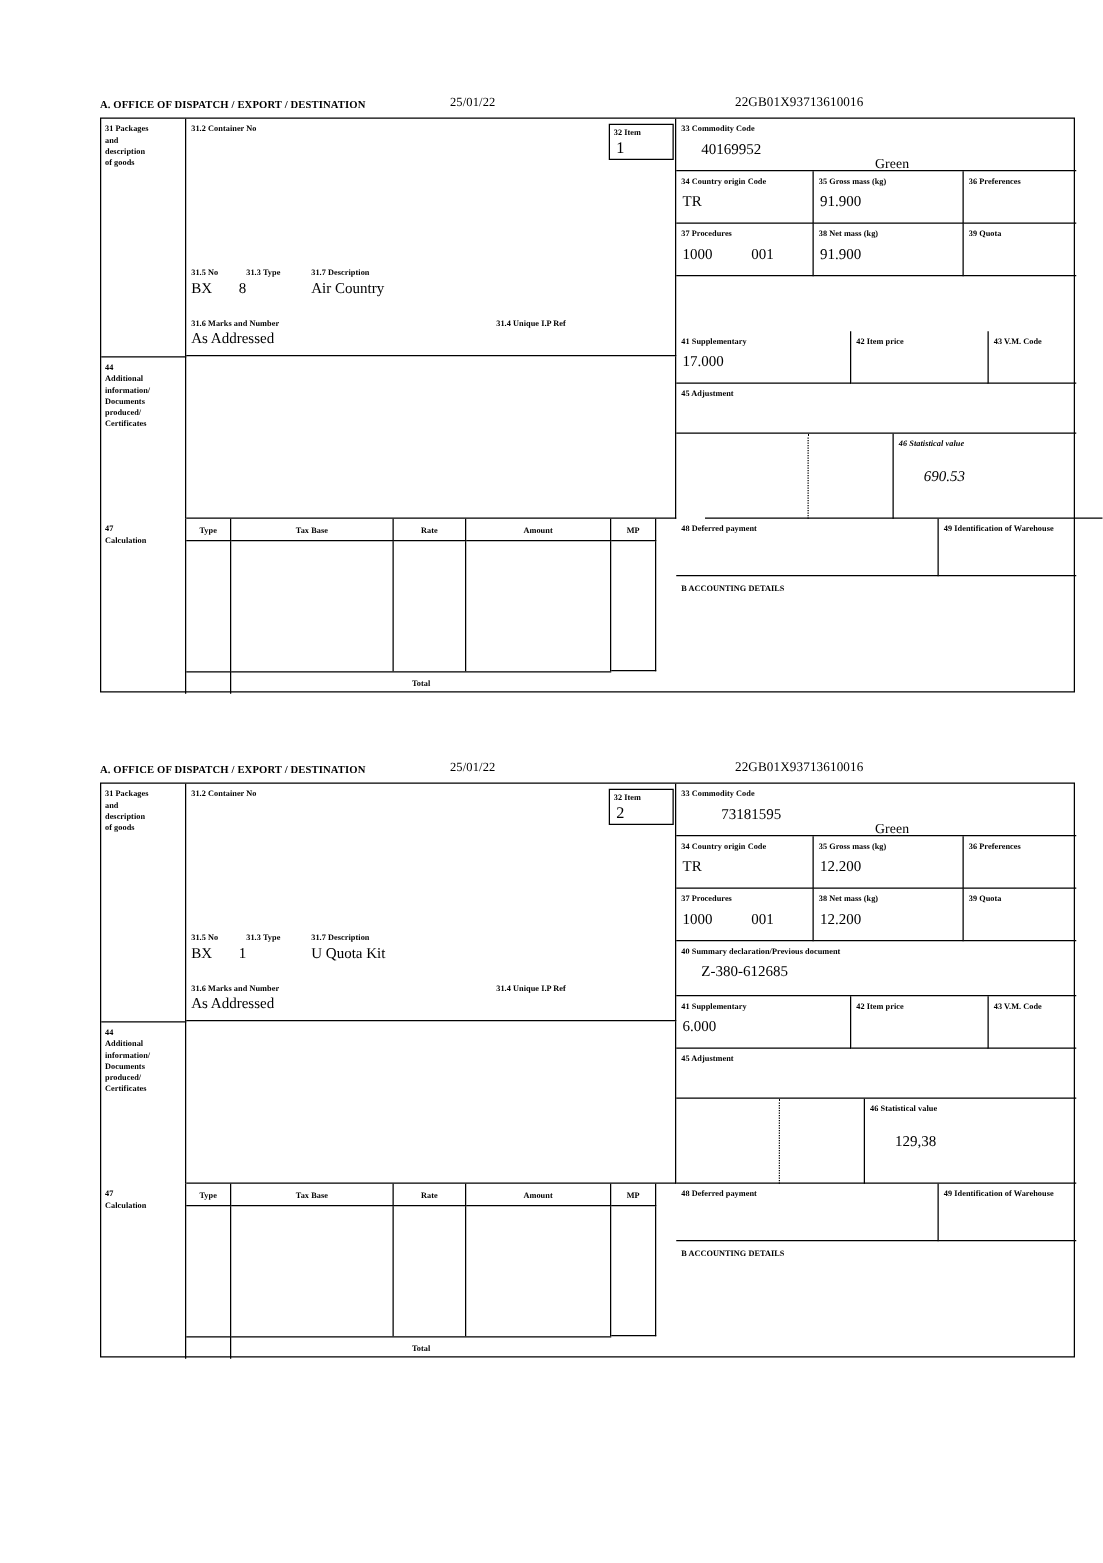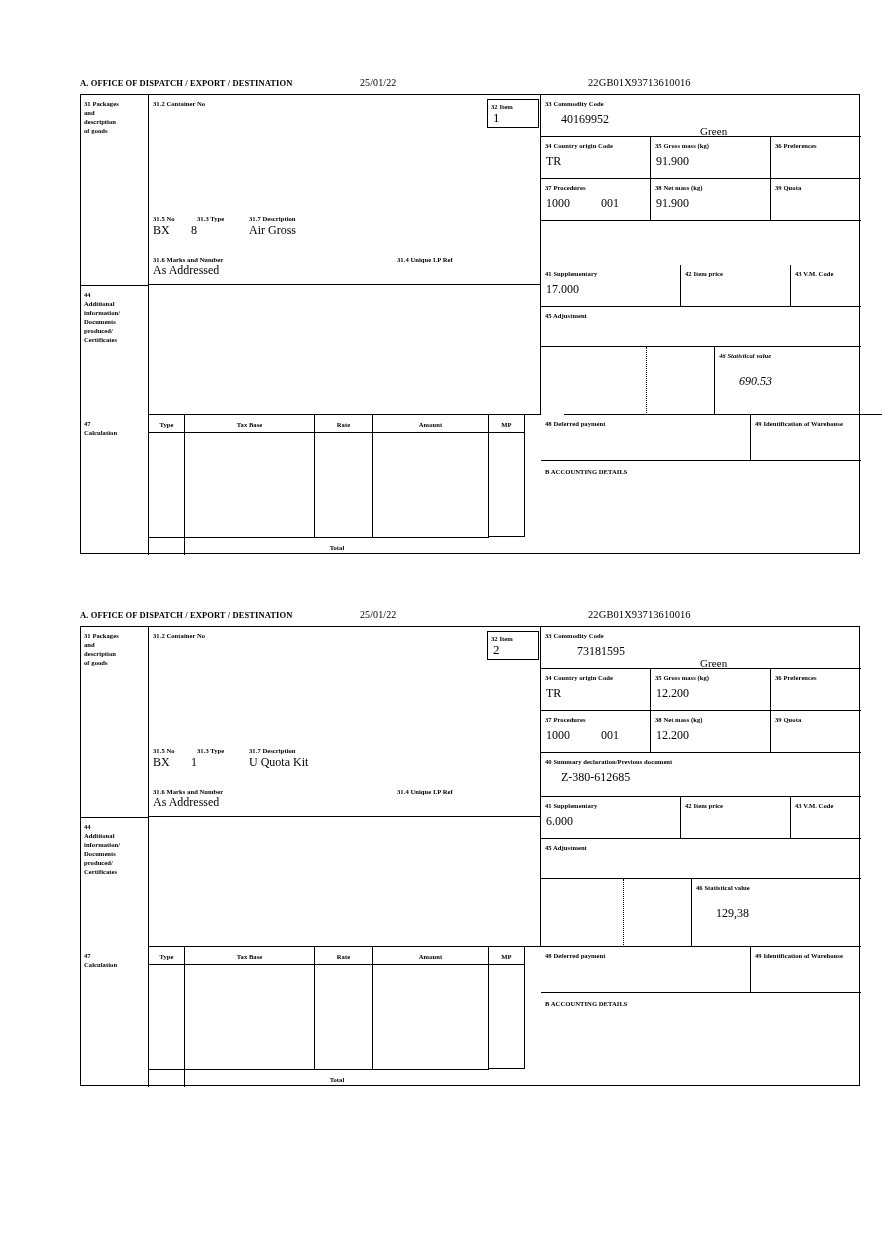--- a/index.html
+++ b/index.html
@@ -124,21 +124,21 @@
       <div class="c br bb" style="left:68px; top:0; width:392px; height:190px;">
         <div class="lbl" style="position:absolute; left:4px; top:4px;">31.2 Container No</div>
         <div class="val" style="position:absolute; left:60px; top:3px;"></div>
 
         <div class="lbl" style="position:absolute; left:4px; top:119px;">31.5 No</div>
         <div class="lbl" style="position:absolute; left:48px; top:119px;">31.3 Type</div>
         <div class="lbl" style="position:absolute; left:100px; top:119px;">31.7 Description</div>
 
         <div class="val" style="position:absolute; left:4px; top:129px; font-size:12px;">BX</div>
         <div class="val" style="position:absolute; left:42px; top:129px; font-size:12px;">8</div>
-        <div class="val" style="position:absolute; left:100px; top:129px; font-size:12px;">Air Gross</div>
+        <div class="val" style="position:absolute; left:100px; top:129px; font-size:12px;">Air Country</div>
 
         <div class="lbl" style="position:absolute; left:4px; top:160px;">31.6 Marks and Number</div>
         <div class="lbl" style="position:absolute; left:248px; top:160px;">31.4 Unique I.P Ref</div>
         <div class="val" style="position:absolute; left:4px; top:169px; font-size:12px;">As Addressed</div>
         <div class="val" style="position:absolute; left:330px; top:169px;"></div>
 
         <div class="itembox" style="left:338px; top:4px; width:52px; height:29px;">
           <div class="lbl" style="position:absolute; left:3px; top:2px;">32 Item</div>
           <div class="val" style="position:absolute; left:5px; top:11px; font-size:13px;">1</div>
         </div>

